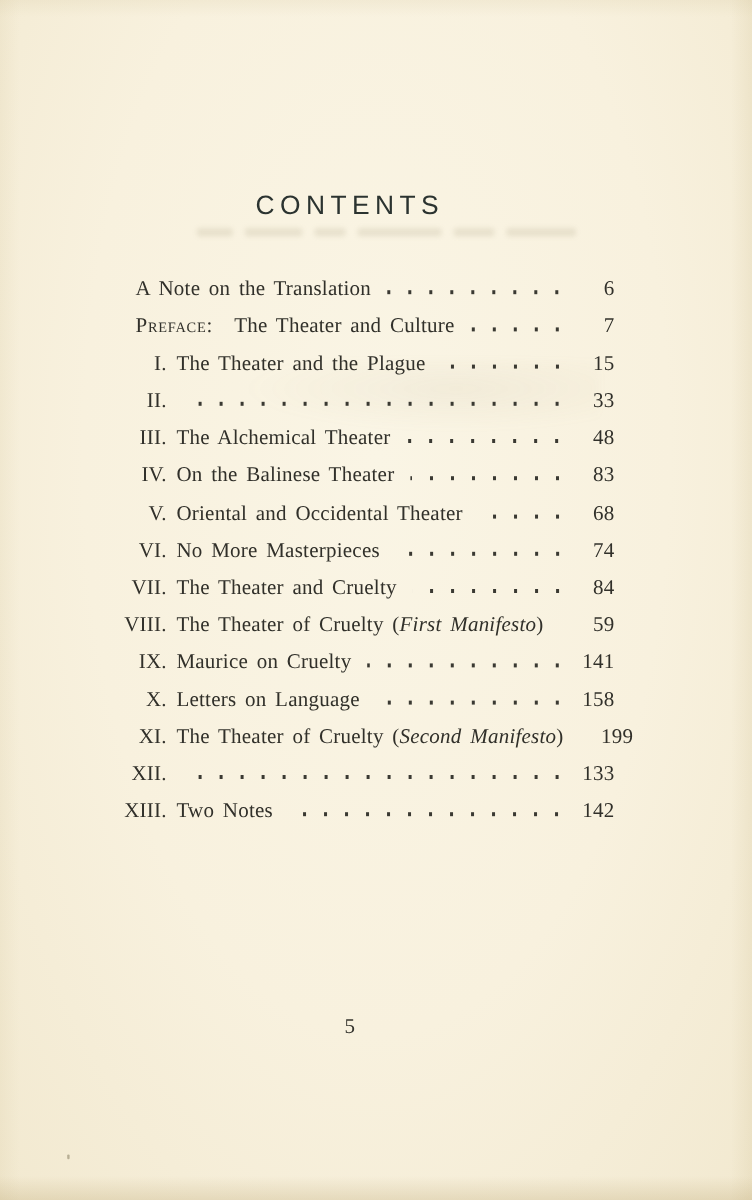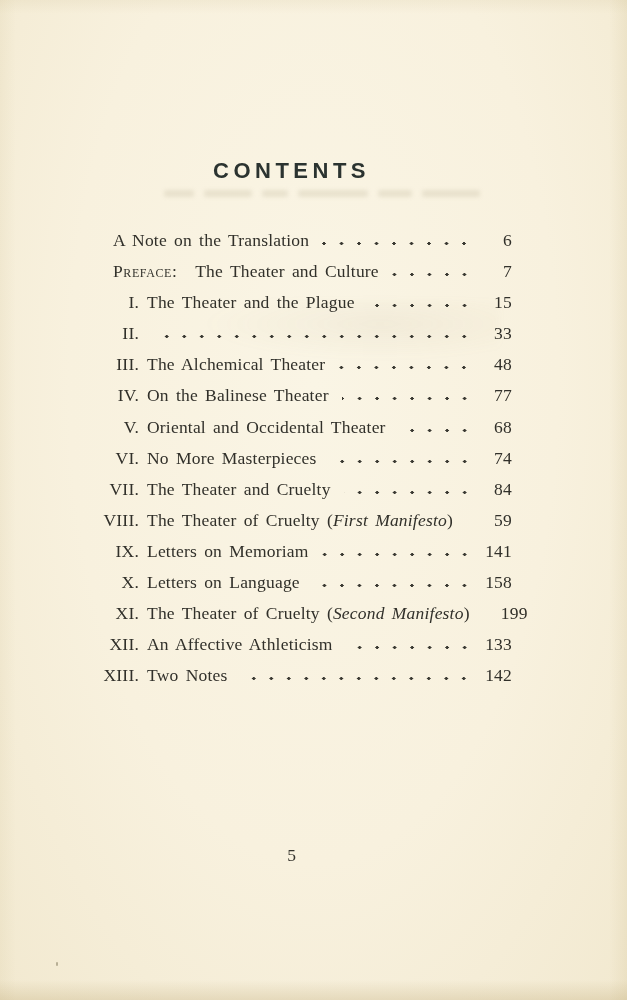--- a/index.html
+++ b/index.html
@@ -21,21 +21,21 @@
   .ghost i:nth-child(1){width:58px}.ghost i:nth-child(2){width:34px}
   .ghost i:nth-child(3){width:70px}.ghost i:nth-child(4){width:26px}
   .ghost i:nth-child(5){width:48px}.ghost i:nth-child(6){width:30px}
   .ghost2{position:absolute;left:200px;top:300px;width:300px;height:60px;
     background:radial-gradient(ellipse at 60% 40%, rgba(150,136,96,0.07), rgba(150,136,96,0) 70%);
     filter:blur(3px);}
   .speck{position:absolute;left:56px;top:962px;width:2px;height:4px;
     background:rgba(110,102,74,0.45);border-radius:1px;}
 
   .content{position:absolute;left:95px;top:158px;width:417px;}
-  .title{font-family:"Liberation Sans", sans-serif;font-weight:bold;
+  .title{font-family:"Liberation Sans", sans-serif;font-weight:normal;
     font-size:22px;letter-spacing:4.5px;color:#2b3330;
     text-align:center;position:relative;left:-12px;margin:0;}
   .toc{margin-top:46px;}
   .row{display:flex;align-items:baseline;color:#31302a;
     font-size:17.5px;line-height:20.5px;margin-bottom:10.6px;
     word-spacing:2.6px;letter-spacing:0.2px;}
   .num{flex:none;width:44px;text-align:right;}
   .ttl{flex:none;margin-left:8px;white-space:pre;}
   .row.nonum .ttl{margin-left:18px;}
   .it{font-style:italic;}
@@ -91,21 +91,21 @@
         <div class="row">
           <span class="num">III.</span>
           <span class="ttl"><span>The Alchemical Theater</span></span>
           <span class="leader"></span>
           <span class="pg">48</span>
         </div>
         <div class="row">
           <span class="num">IV.</span>
           <span class="ttl"><span>On the Balinese Theater</span></span>
           <span class="leader"></span>
-          <span class="pg">77</span>
+          <span class="pg">83</span>
         </div>
         <div class="row">
           <span class="num">V.</span>
           <span class="ttl"><span>Oriental and Occidental Theater</span></span>
           <span class="leader"></span>
           <span class="pg">68</span>
         </div>
         <div class="row">
           <span class="num">VI.</span>
           <span class="ttl"><span>No More Masterpieces</span></span>
@@ -119,39 +119,38 @@
           <span class="pg">84</span>
         </div>
         <div class="row">
           <span class="num">VIII.</span>
           <span class="ttl"><span>The Theater of Cruelty (</span><span class="it">First Manifesto</span><span>)</span></span>
           <span class="leader"></span>
           <span class="pg">59</span>
         </div>
         <div class="row">
           <span class="num">IX.</span>
-          <span class="ttl"><span>Letters on Memoriam</span></span>
+          <span class="ttl"><span>Maurice on Cruelty</span></span>
           <span class="leader"></span>
           <span class="pg">141</span>
         </div>
         <div class="row">
           <span class="num">X.</span>
           <span class="ttl"><span>Letters on Language</span></span>
           <span class="leader"></span>
           <span class="pg">158</span>
         </div>
         <div class="row">
           <span class="num">XI.</span>
           <span class="ttl"><span>The Theater of Cruelty (</span><span class="it">Second Manifesto</span><span>)</span></span>
           <span class="leader"></span>
           <span class="pg">199</span>
         </div>
         <div class="row">
           <span class="num">XII.</span>
-          <span class="ttl"><span>An Affective Athleticism</span></span>
           <span class="leader"></span>
           <span class="pg">133</span>
         </div>
         <div class="row">
           <span class="num">XIII.</span>
           <span class="ttl"><span>Two Notes</span></span>
           <span class="leader"></span>
           <span class="pg">142</span>
         </div>
       </div>

